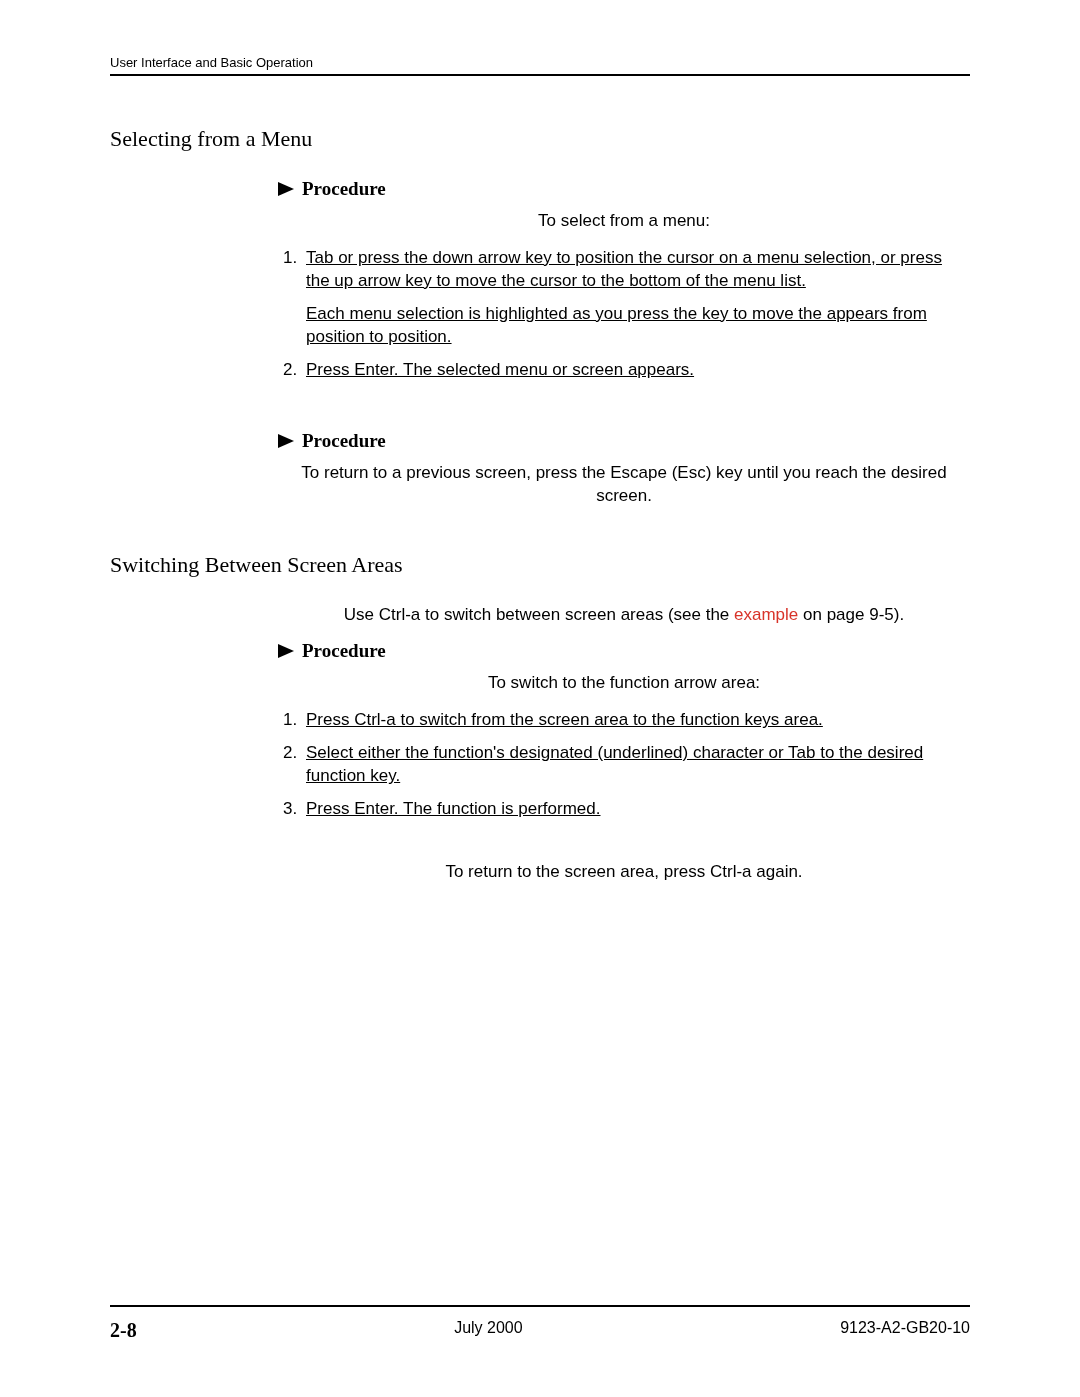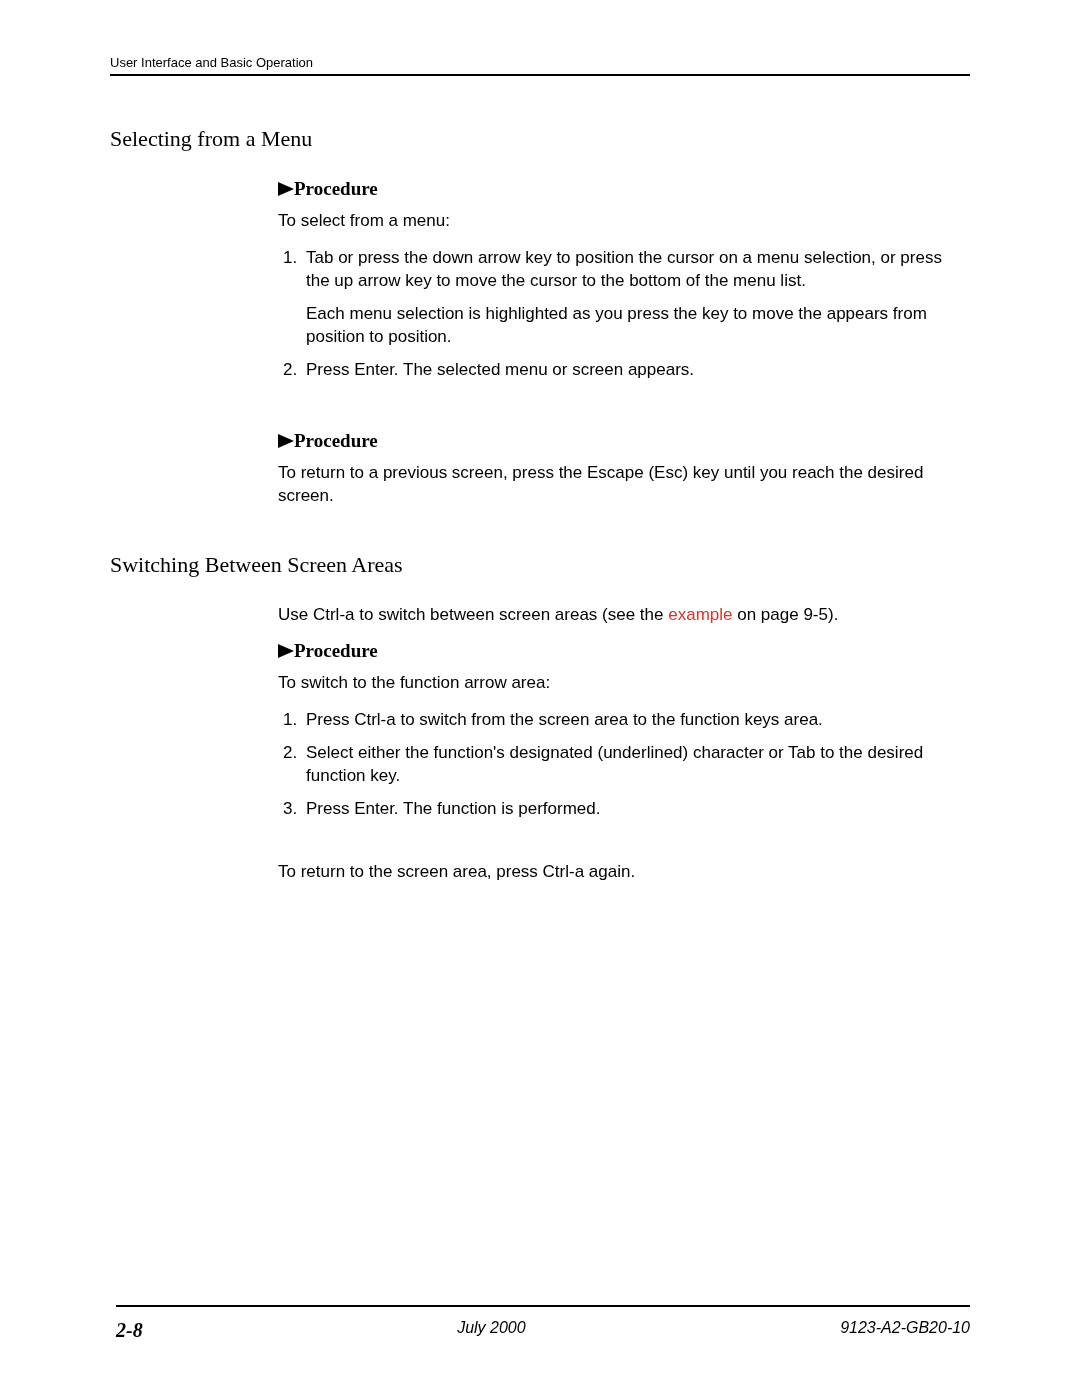--- a/index.html
+++ b/index.html
@@ -30,61 +30,62 @@
     font-weight: normal;
     font-size: 22px;
     margin: 0 0 26px 0;
   }
   .indent {
     margin-left: 168px;
   }
   .proc-head {
     display: flex;
     align-items: center;
-    gap: 0;
+    gap: 8px;
     margin: 0 0 10px 0;
   }
   .proc-label {
     font-family: "Times New Roman", Times, serif;
     font-weight: bold;
     font-size: 19px;
   }
   .triangle {
     display: inline-block;
   }
   .triangle svg { display: block; }
   .body-text {
     margin: 0 0 14px 0;
     line-height: 1.35;
+    text-align: center;
   }
   ol.steps {
     margin: 0 0 18px 0;
     padding-left: 24px;
+    text-decoration: underline;
   }
   ol.steps li {
     margin-bottom: 10px;
     padding-left: 4px;
     line-height: 1.35;
   }
   .step-extra {
     margin-top: 10px;
   }
   .block-gap {
     height: 30px;
   }
   .link {
     color: #d8342a;
     text-decoration: none;
   }
   .footer {
     position: absolute;
-    left: 116px;
+    left: 110px;
     right: 110px;
     bottom: 55px;
-    font-style: italic;
   }
   .foot-rule {
     border: none;
     border-top: 2px solid #000;
     margin: 0 0 12px 0;
   }
   .foot-row {
     display: flex;
     justify-content: space-between;
     font-size: 16px;

